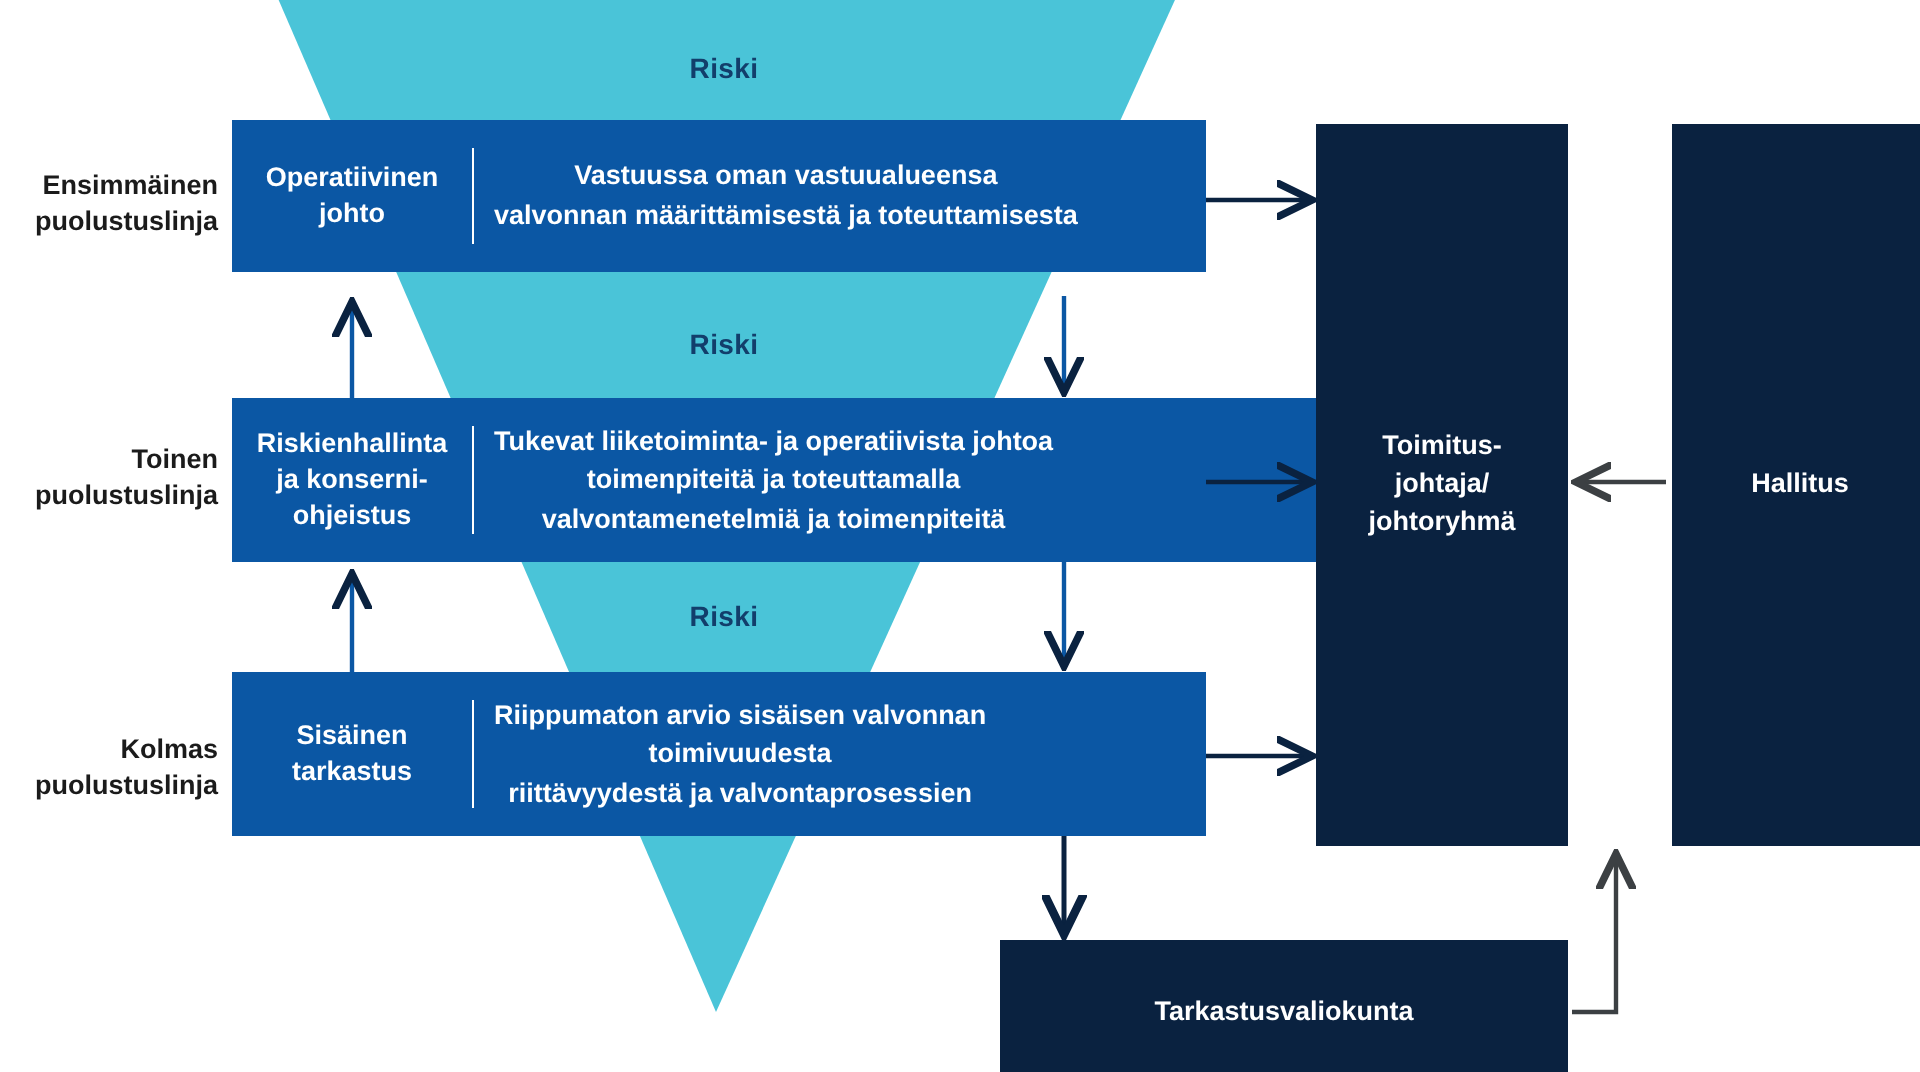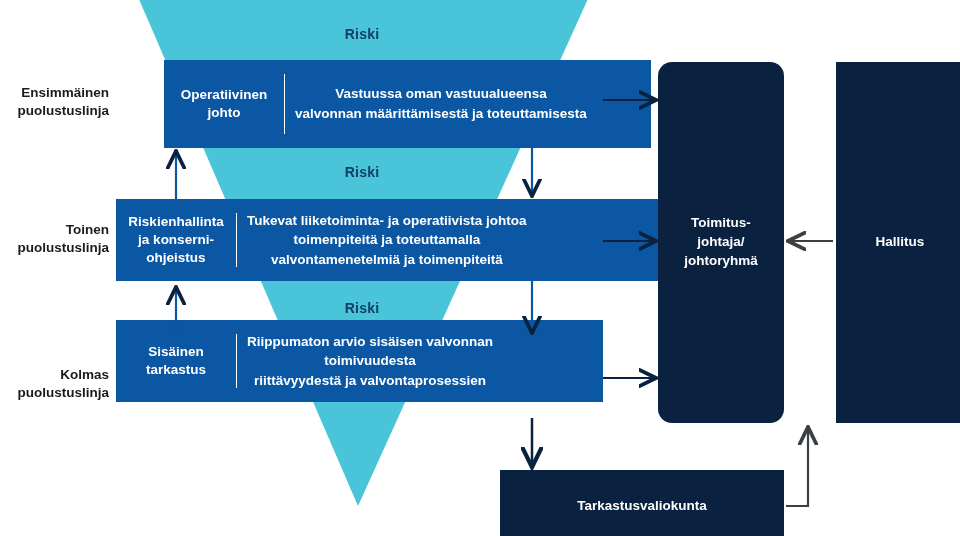--- a/index.html
+++ b/index.html
@@ -101,21 +101,21 @@
   <div class="lod-label" style="left:4px;top:221px;">
     <div>Toinen</div>
     <div>puolustuslinja</div>
   </div>
 
   <div class="lod-label" style="left:4px;top:339px;margin-top:27px;">
     <div>Kolmas</div>
     <div>puolustuslinja</div>
   </div>
 
-  <div class="row-box" style="left:116px;top:60px;width:487px;height:88px;margin-left:48px;">
+  <div class="row-box" style="left:116px;top:60px;width:487px;height:76px;">
     <div class="rb-left">
       <div>
         <div>Operatiivinen</div>
         <div>johto</div>
       </div>
     </div>
     <div class="rb-divider"></div>
     <div class="rb-right">
       <div>
         <div>Vastuussa oman vastuualueensa</div>
@@ -135,38 +135,38 @@
     <div class="rb-divider"></div>
     <div class="rb-right">
       <div>
         <div>Tukevat liiketoiminta- ja operatiivista johtoa</div>
         <div>toimenpiteitä ja toteuttamalla</div>
         <div>valvontamenetelmiä ja toimenpiteitä</div>
       </div>
     </div>
   </div>
 
-  <div class="row-box" style="left:116px;top:320px;width:487px;height:82px;">
+  <div class="row-box" style="left:116px;top:336px;width:487px;height:82px;">
     <div class="rb-left">
       <div>
         <div>Sisäinen</div>
         <div>tarkastus</div>
       </div>
     </div>
     <div class="rb-divider"></div>
     <div class="rb-right">
       <div>
         <div>Riippumaton arvio sisäisen valvonnan</div>
         <div>toimivuudesta</div>
         <div>riittävyydestä ja valvontaprosessien</div>
       </div>
     </div>
   </div>
 
-  <div class="navy-box" style="left:658px;top:62px;width:126px;height:361px;border-radius:14px;">
+  <div class="navy-box" style="left:658px;top:62px;width:126px;height:361px;">
     <div>
       <div>Toimitus-</div>
       <div>johtaja/</div>
       <div>johtoryhmä</div>
     </div>
   </div>
 
   <div class="navy-box" style="left:836px;top:62px;width:128px;height:361px;">
     <div>Hallitus</div>
   </div>

